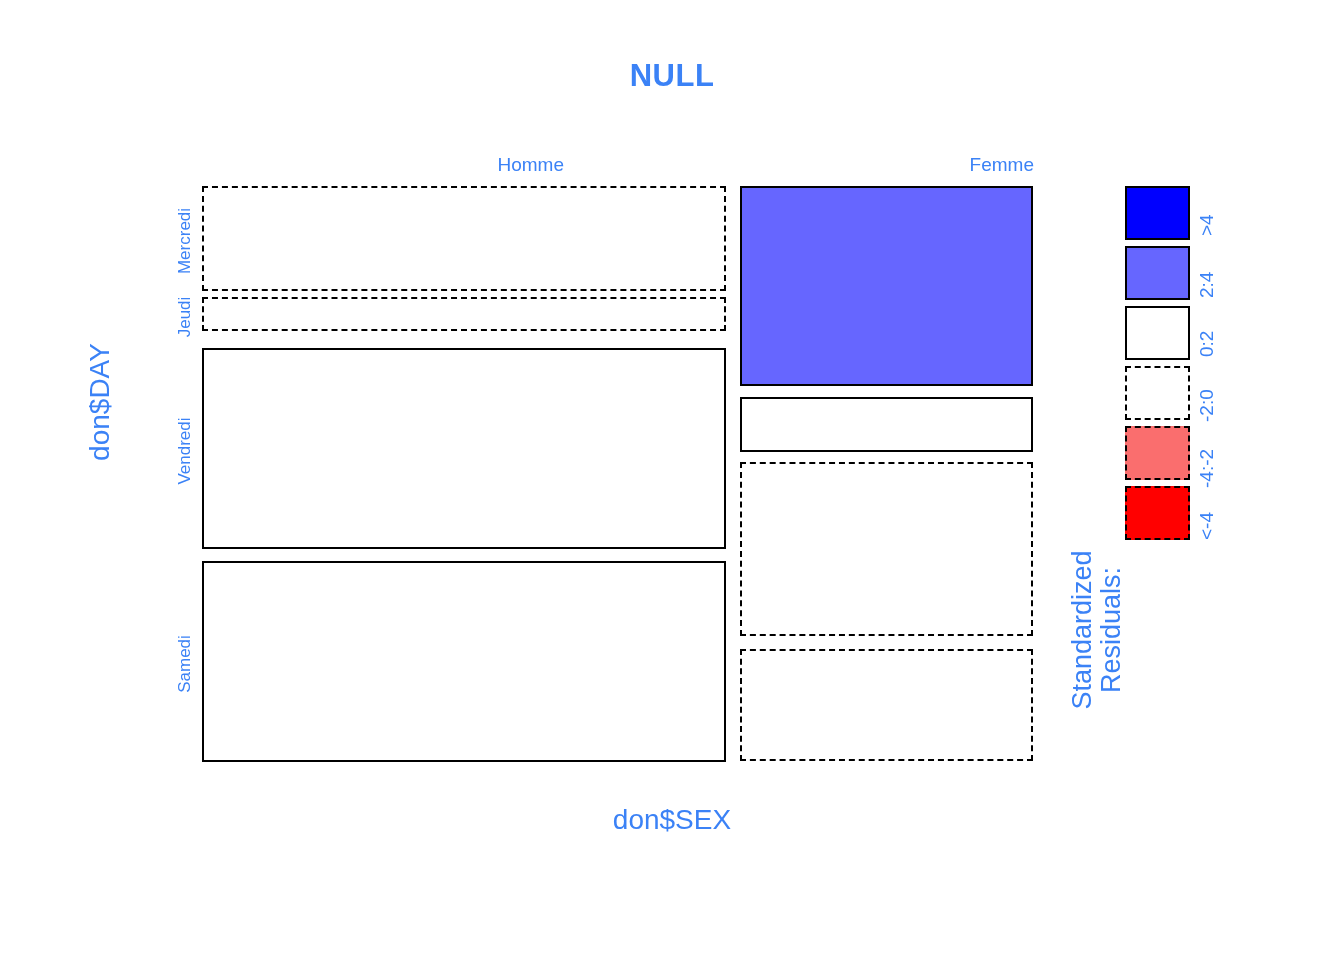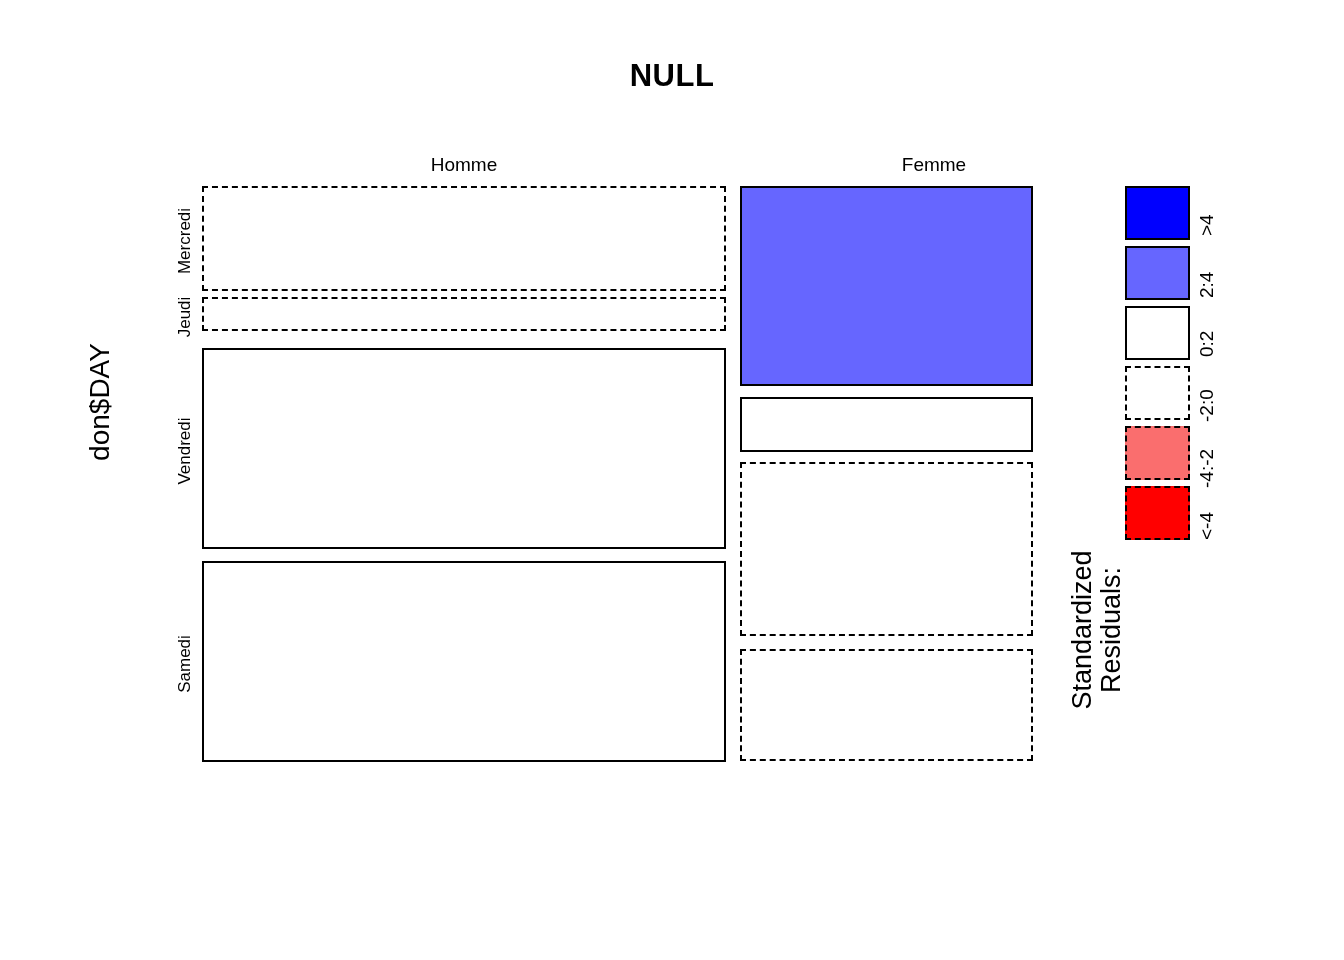--- a/index.html
+++ b/index.html
@@ -6,21 +6,21 @@
     margin: 0;
     padding: 0;
     background: #ffffff;
   }
   #root {
     position: relative;
     width: 1344px;
     height: 960px;
     background: #ffffff;
     font-family: "Liberation Sans", sans-serif;
-    color: #000000;
+    color: #3b82f6;
     overflow: hidden;
     border-radius: 17px;
   }
 
   
   .plot-title {
     position: absolute;
     left: 0;
     right: 0;
     top: 58px;
@@ -45,21 +45,21 @@
     text-align: center;
     font-size: 28px;
     transform: rotate(-90deg);
     transform-origin: 110px 20px;
   }
 
   
   .col-label {
     position: absolute;
     top: 154px;
-    text-align: center;
+    text-align: right;
     font-size: 19px;
     white-space: nowrap;
   }
 
   
   .row-label {
     position: absolute;
     font-size: 17px;
     white-space: nowrap;
     transform: rotate(-90deg);
@@ -110,20 +110,21 @@
 </style>
 </head>
 <body>
 
 <div id="root">
 
   <div class="plot-title">NULL</div>
 
   <div class="yaxis-title">don$DAY</div>
 
+  <div class="xaxis-title">don$SEX</div>
 
   <div class="col-label" style="left:364px; width:200px;">Homme</div>
   <div class="col-label" style="left:834px; width:200px;">Femme</div>
 
   <div class="row-label" style="left:100px; top:231px; width:170px;">Mercredi</div>
   <div class="row-label" style="left:100px; top:307px; width:170px;">Jeudi</div>
   <div class="row-label" style="left:100px; top:441px; width:170px;">Vendredi</div>
   <div class="row-label" style="left:100px; top:654px; width:170px;">Samedi</div>
 
   <div class="tile dashed" style="left:202px; top:186px; width:524px; height:105px; background:#ffffff;"></div>

